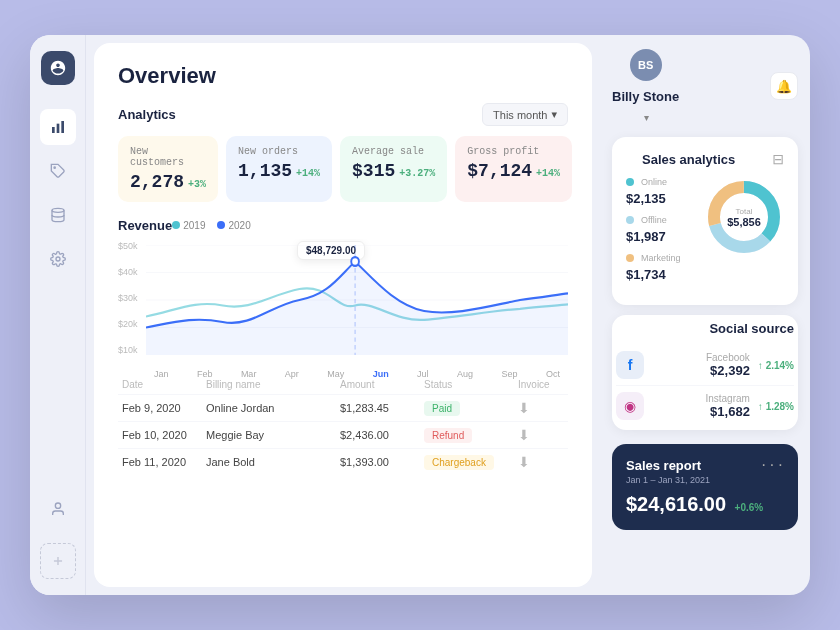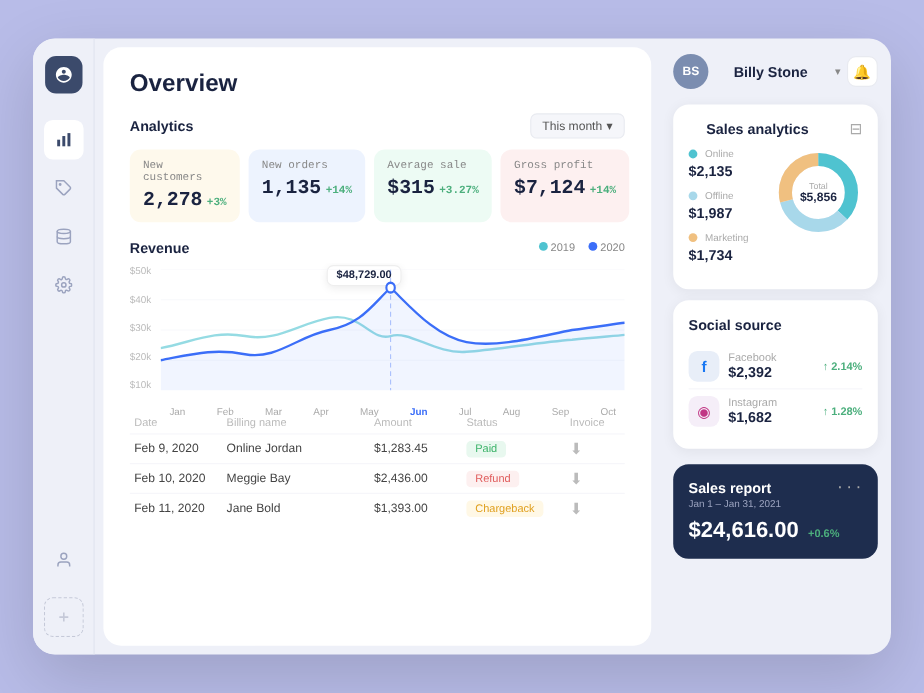--- a/index.html
+++ b/index.html
@@ -118,21 +118,20 @@
     .stat-card.blue { background: #edf3fe; }
     .stat-card.green { background: #edfbf4; }
     .stat-card.pink { background: #fdf0f0; }
     .stat-label { font-size: 10px; color: #888; margin-bottom: 4px; }
     .stat-value { font-size: 18px; font-weight: 700; color: #1a2340; }
     .stat-change { font-size: 10px; font-weight: 600; color: #4caf7d; margin-left: 4px; }
     
     .revenue-header {
       display: flex;
       align-items: center;
-      justify-content: space-between;
       margin-bottom: 6px;
     }
     .chart-legend {
       display: flex;
       gap: 12px;
       font-size: 10px;
       color: #888;
     }
     .legend-dot {
       width: 8px; height: 8px;
@@ -235,22 +234,23 @@
     
     .user-header {
       display: flex;
       align-items: center;
       justify-content: space-between;
       margin-bottom: 4px;
     }
     .user-info {
       display: flex;
       align-items: center;
-      gap: 23px;
+      gap: 8px;
       cursor: pointer;
+      flex-direction: column;
     }
     .avatar {
       width: 32px;
       height: 32px;
       border-radius: 50%;
       background: #7b8db0;
       display: flex;
       align-items: center;
       justify-content: center;
       font-size: 11px;
@@ -315,22 +315,23 @@
       transform: translate(-50%, -50%);
       text-align: center;
     }
     .donut-total-label { font-size: 8px; color: #aaa; }
     .donut-total-value { font-size: 11px; font-weight: 700; color: #1a2340; }
 
     
     .social-card {
       background: #fff;
       border-radius: 14px;
-      padding: 14px;
+      padding: 4px;
       box-shadow: 0 2px 12px rgba(0,0,0,0.06);
+      text-align: right;
     }
     .social-row {
       display: flex;
       align-items: center;
       gap: 8px;
       padding: 6px 0;
       border-bottom: 1px solid #f5f6fa;
     }
     .social-row:last-child { border-bottom: none; }
     .social-icon {

